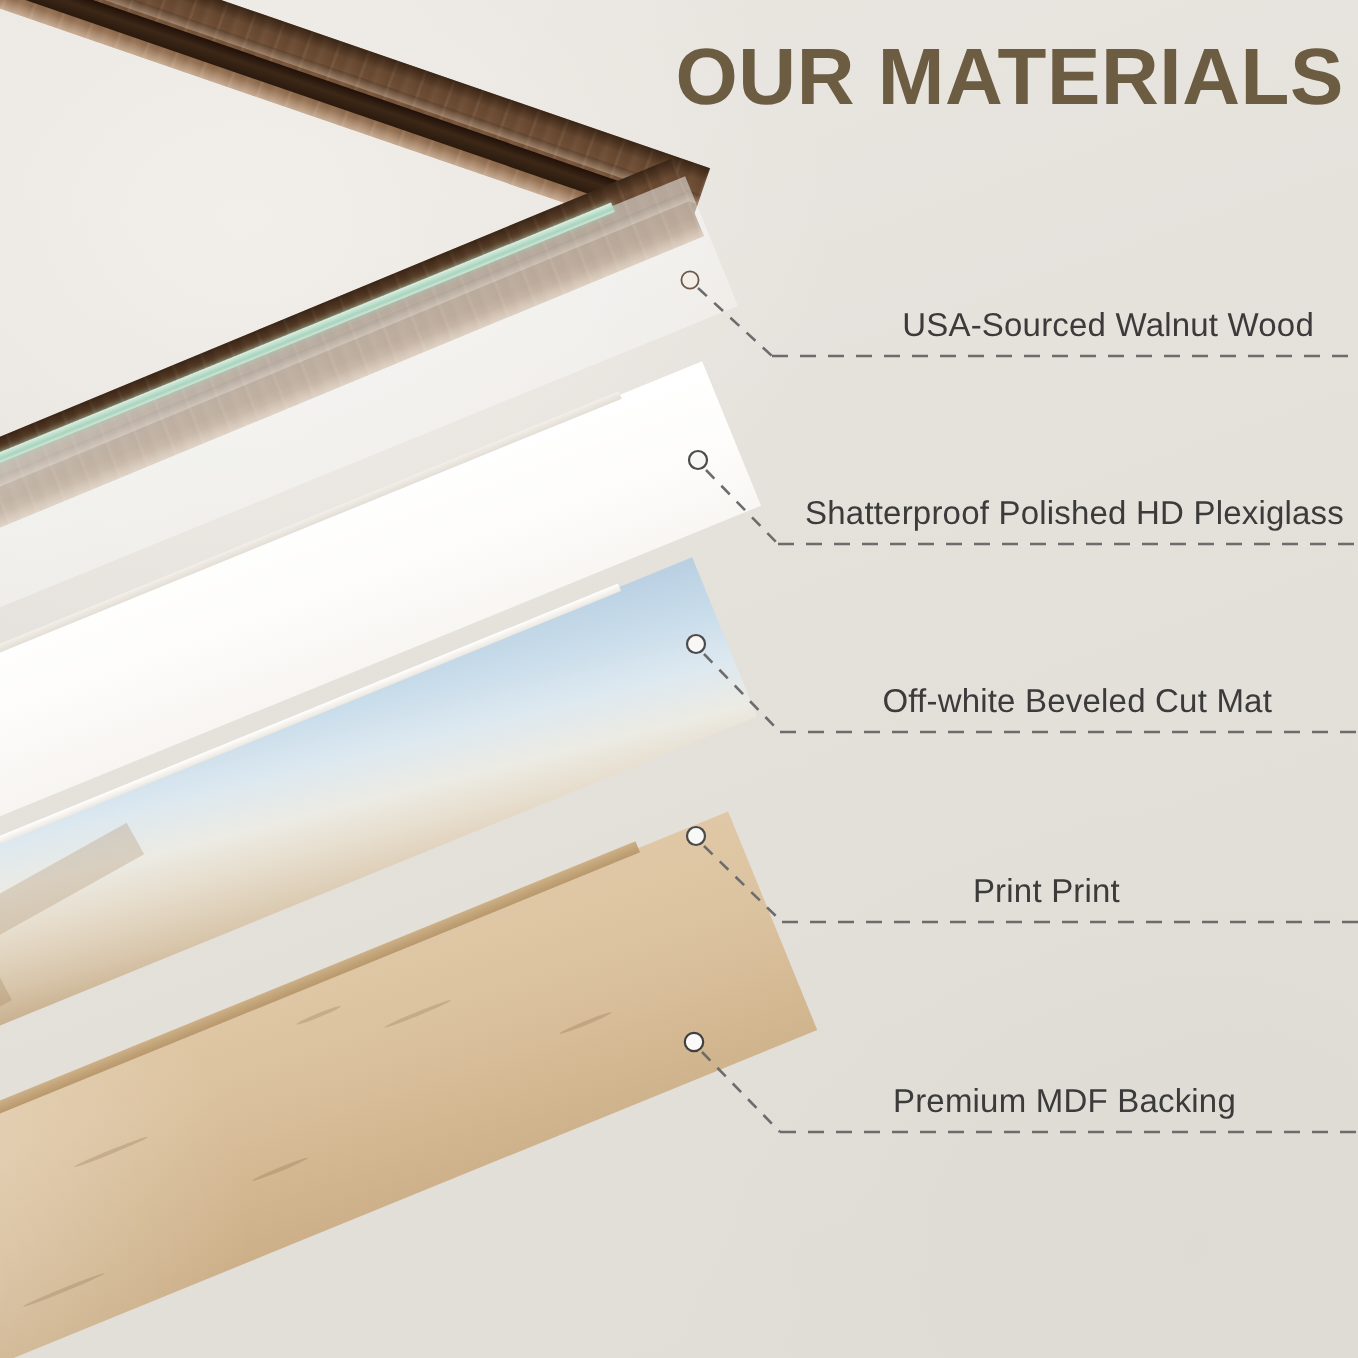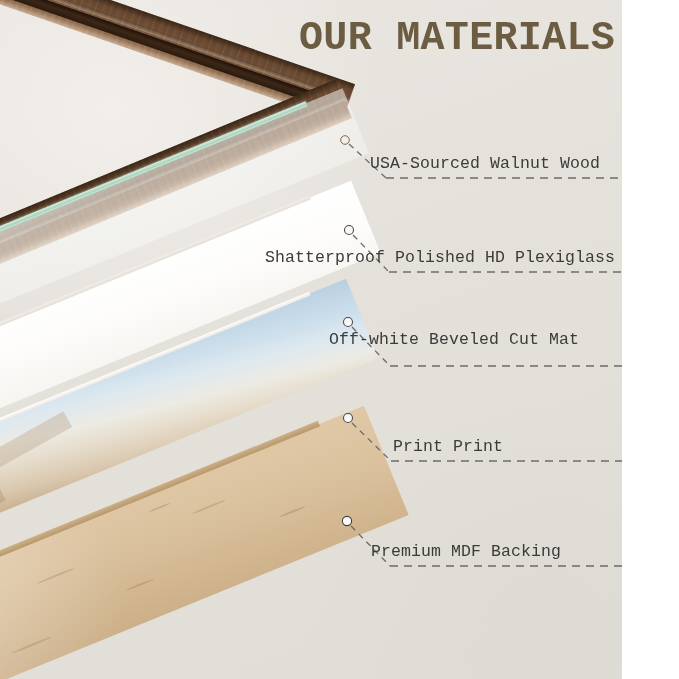--- a/index.html
+++ b/index.html
@@ -3,25 +3,25 @@
 <meta charset="utf-8">
 <title>Our Materials</title>
 <style>
   html, body {
     margin: 0;
     padding: 0;
     background: #ffffff;
   }
   #scene {
     position: relative;
-    width: 622px;
+    width: 679px;
     height: 679px;
     overflow: hidden;
     background: #e5e1dc;
-    font-family: Liberation Mono, monospace;
+    font-family: Liberation Sans, sans-serif;
     -webkit-font-smoothing: antialiased;
   }
 
   
   #bg-wash {
     position: absolute;
     inset: 0;
     background:
       radial-gradient(ellipse 70% 55% at 18% 16%, #f2efeb 0%, rgba(242,239,235,0) 62%),
       radial-gradient(ellipse 60% 50% at 88% 92%, #dedad4 0%, rgba(222,218,212,0) 65%),
@@ -274,20 +274,20 @@
         <line x1="351" y1="526" x2="390" y2="566" stroke="#6c6c6c" stroke-width="1.3" stroke-dasharray="6 5"></line>
         <line x1="390" y1="566" x2="679" y2="566" stroke="#6c6c6c" stroke-width="1.3" stroke-dasharray="8 6"></line>
         <circle cx="347" cy="521" r="4.6" fill="#fbfaf8" stroke="#3f3f3f" stroke-width="1.1"></circle>
       </g>
     </svg>
 
     <div class="callout-label" style="right:7px; top:248px;">Shatterproof Polished HD Plexiglass</div>
 
     <div class="callout-label" style="right:22px; top:154px;">USA-Sourced Walnut Wood</div>
 
-    <div class="callout-label" style="right:43px; top:330px;">Off-white Beveled Cut Mat</div>
+    <div class="callout-label" style="right:43px; top:342px;">Off-white Beveled Cut Mat</div>
 
     <div class="callout-label" style="right:119px; top:437px;">Print Print</div>
 
     <div class="callout-label" style="right:61px; top:542px;">Premium MDF Backing</div>
   </div>
 
 </div>
 
 </body></html>

